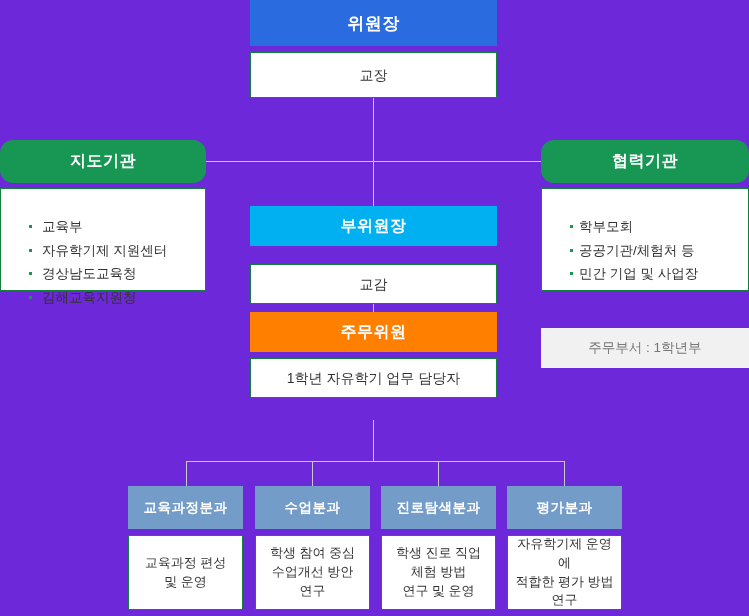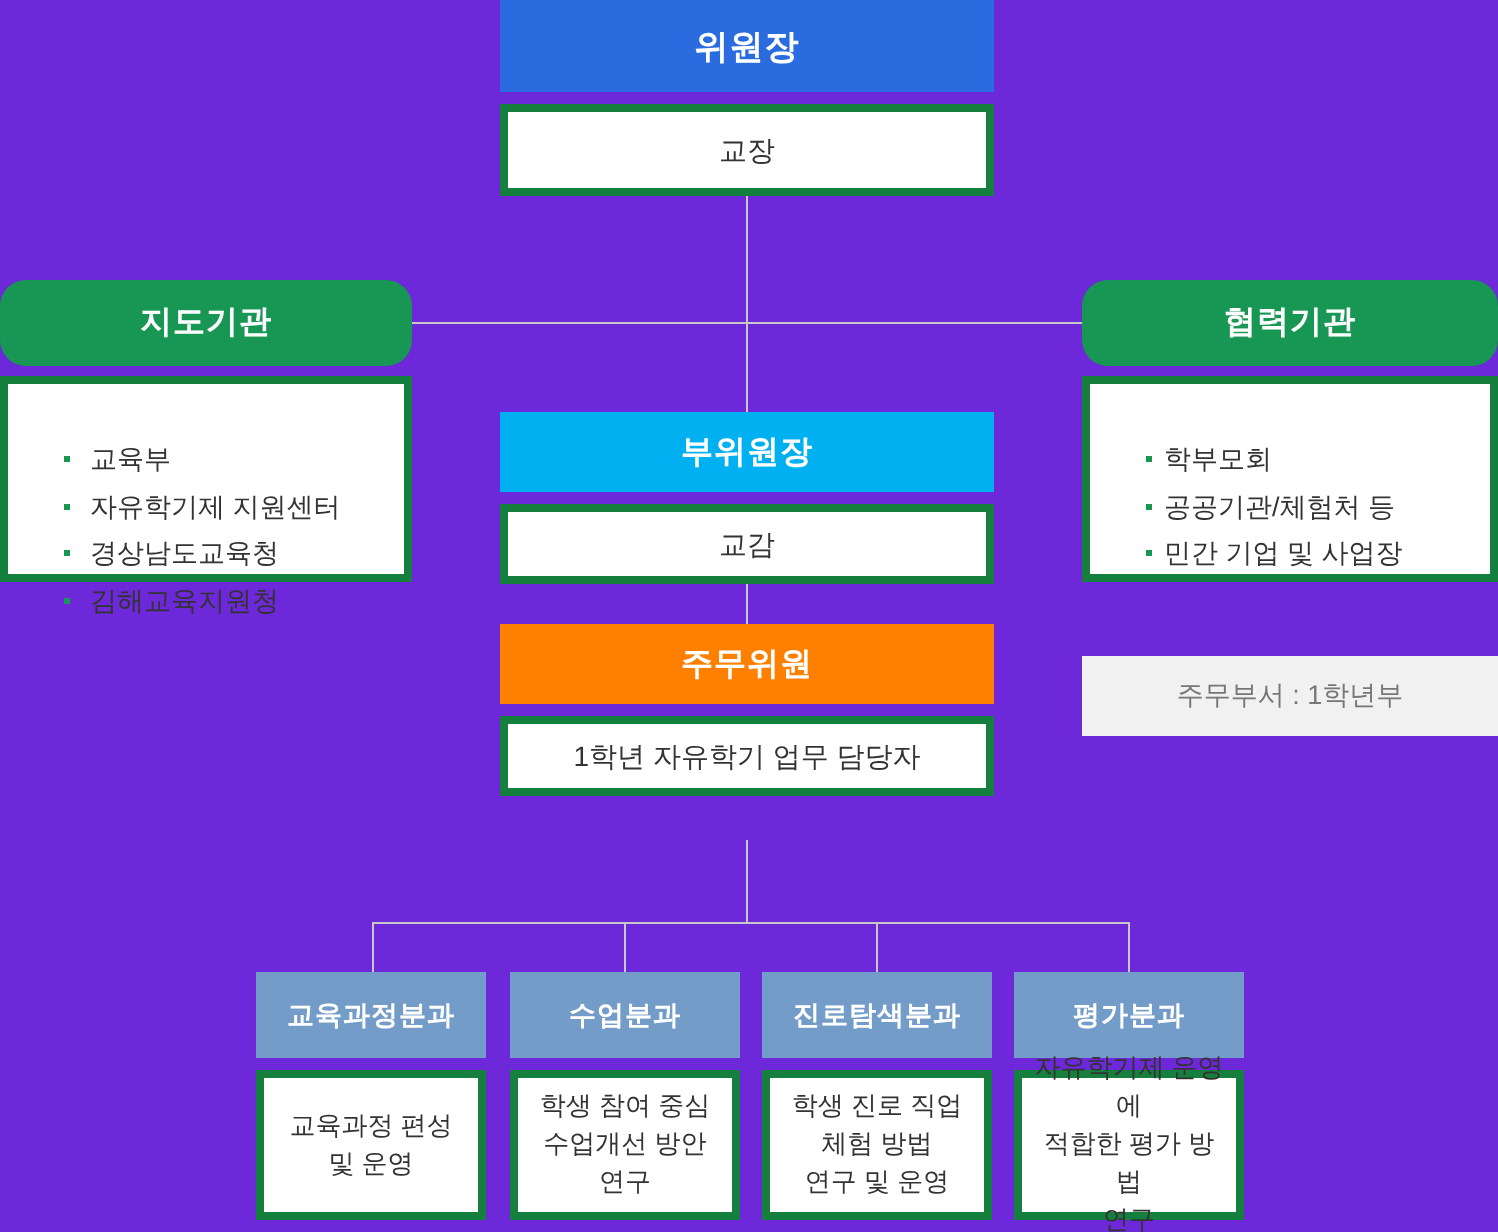--- a/index.html
+++ b/index.html
@@ -40,35 +40,35 @@
     font-weight: bold;
     display: flex;
     align-items: center;
     justify-content: center;
     letter-spacing: 0.5px;
   }
   .node-body {
     box-sizing: border-box;
     width: 100%;
     background: #ffffff;
-    border: 4px solid #15803d;
+    border: 1px solid #15803d;
     color: #333333;
     display: flex;
     align-items: center;
     justify-content: center;
     text-align: center;
     line-height: 1.45;
   }
 
   
   .chair .node-header      { background: #2a6cdf; font-size: 17px; height: 46px; }
   .chair .node-body        { font-size: 14px; height: 46px; margin-top: 6px; }
 
   .vice .node-header       { background: #00b0f0; font-size: 16px; height: 40px; }
-  .vice .node-body         { font-size: 14px; height: 40px; margin-top: 6px; }
+  .vice .node-body         { font-size: 14px; height: 40px; margin-top: 18px; }
 
   .manager .node-header    { background: #ff8000; font-size: 16px; height: 40px; }
   .manager .node-body      { font-size: 14px; height: 40px; margin-top: 6px; }
 
   .agency .node-header     { background: #189653; font-size: 16px; height: 43px; border-radius: 13px; }
   .agency .node-body       {
     font-size: 13.5px;
     height: 103px;
     margin-top: 5px;
     display: block;

